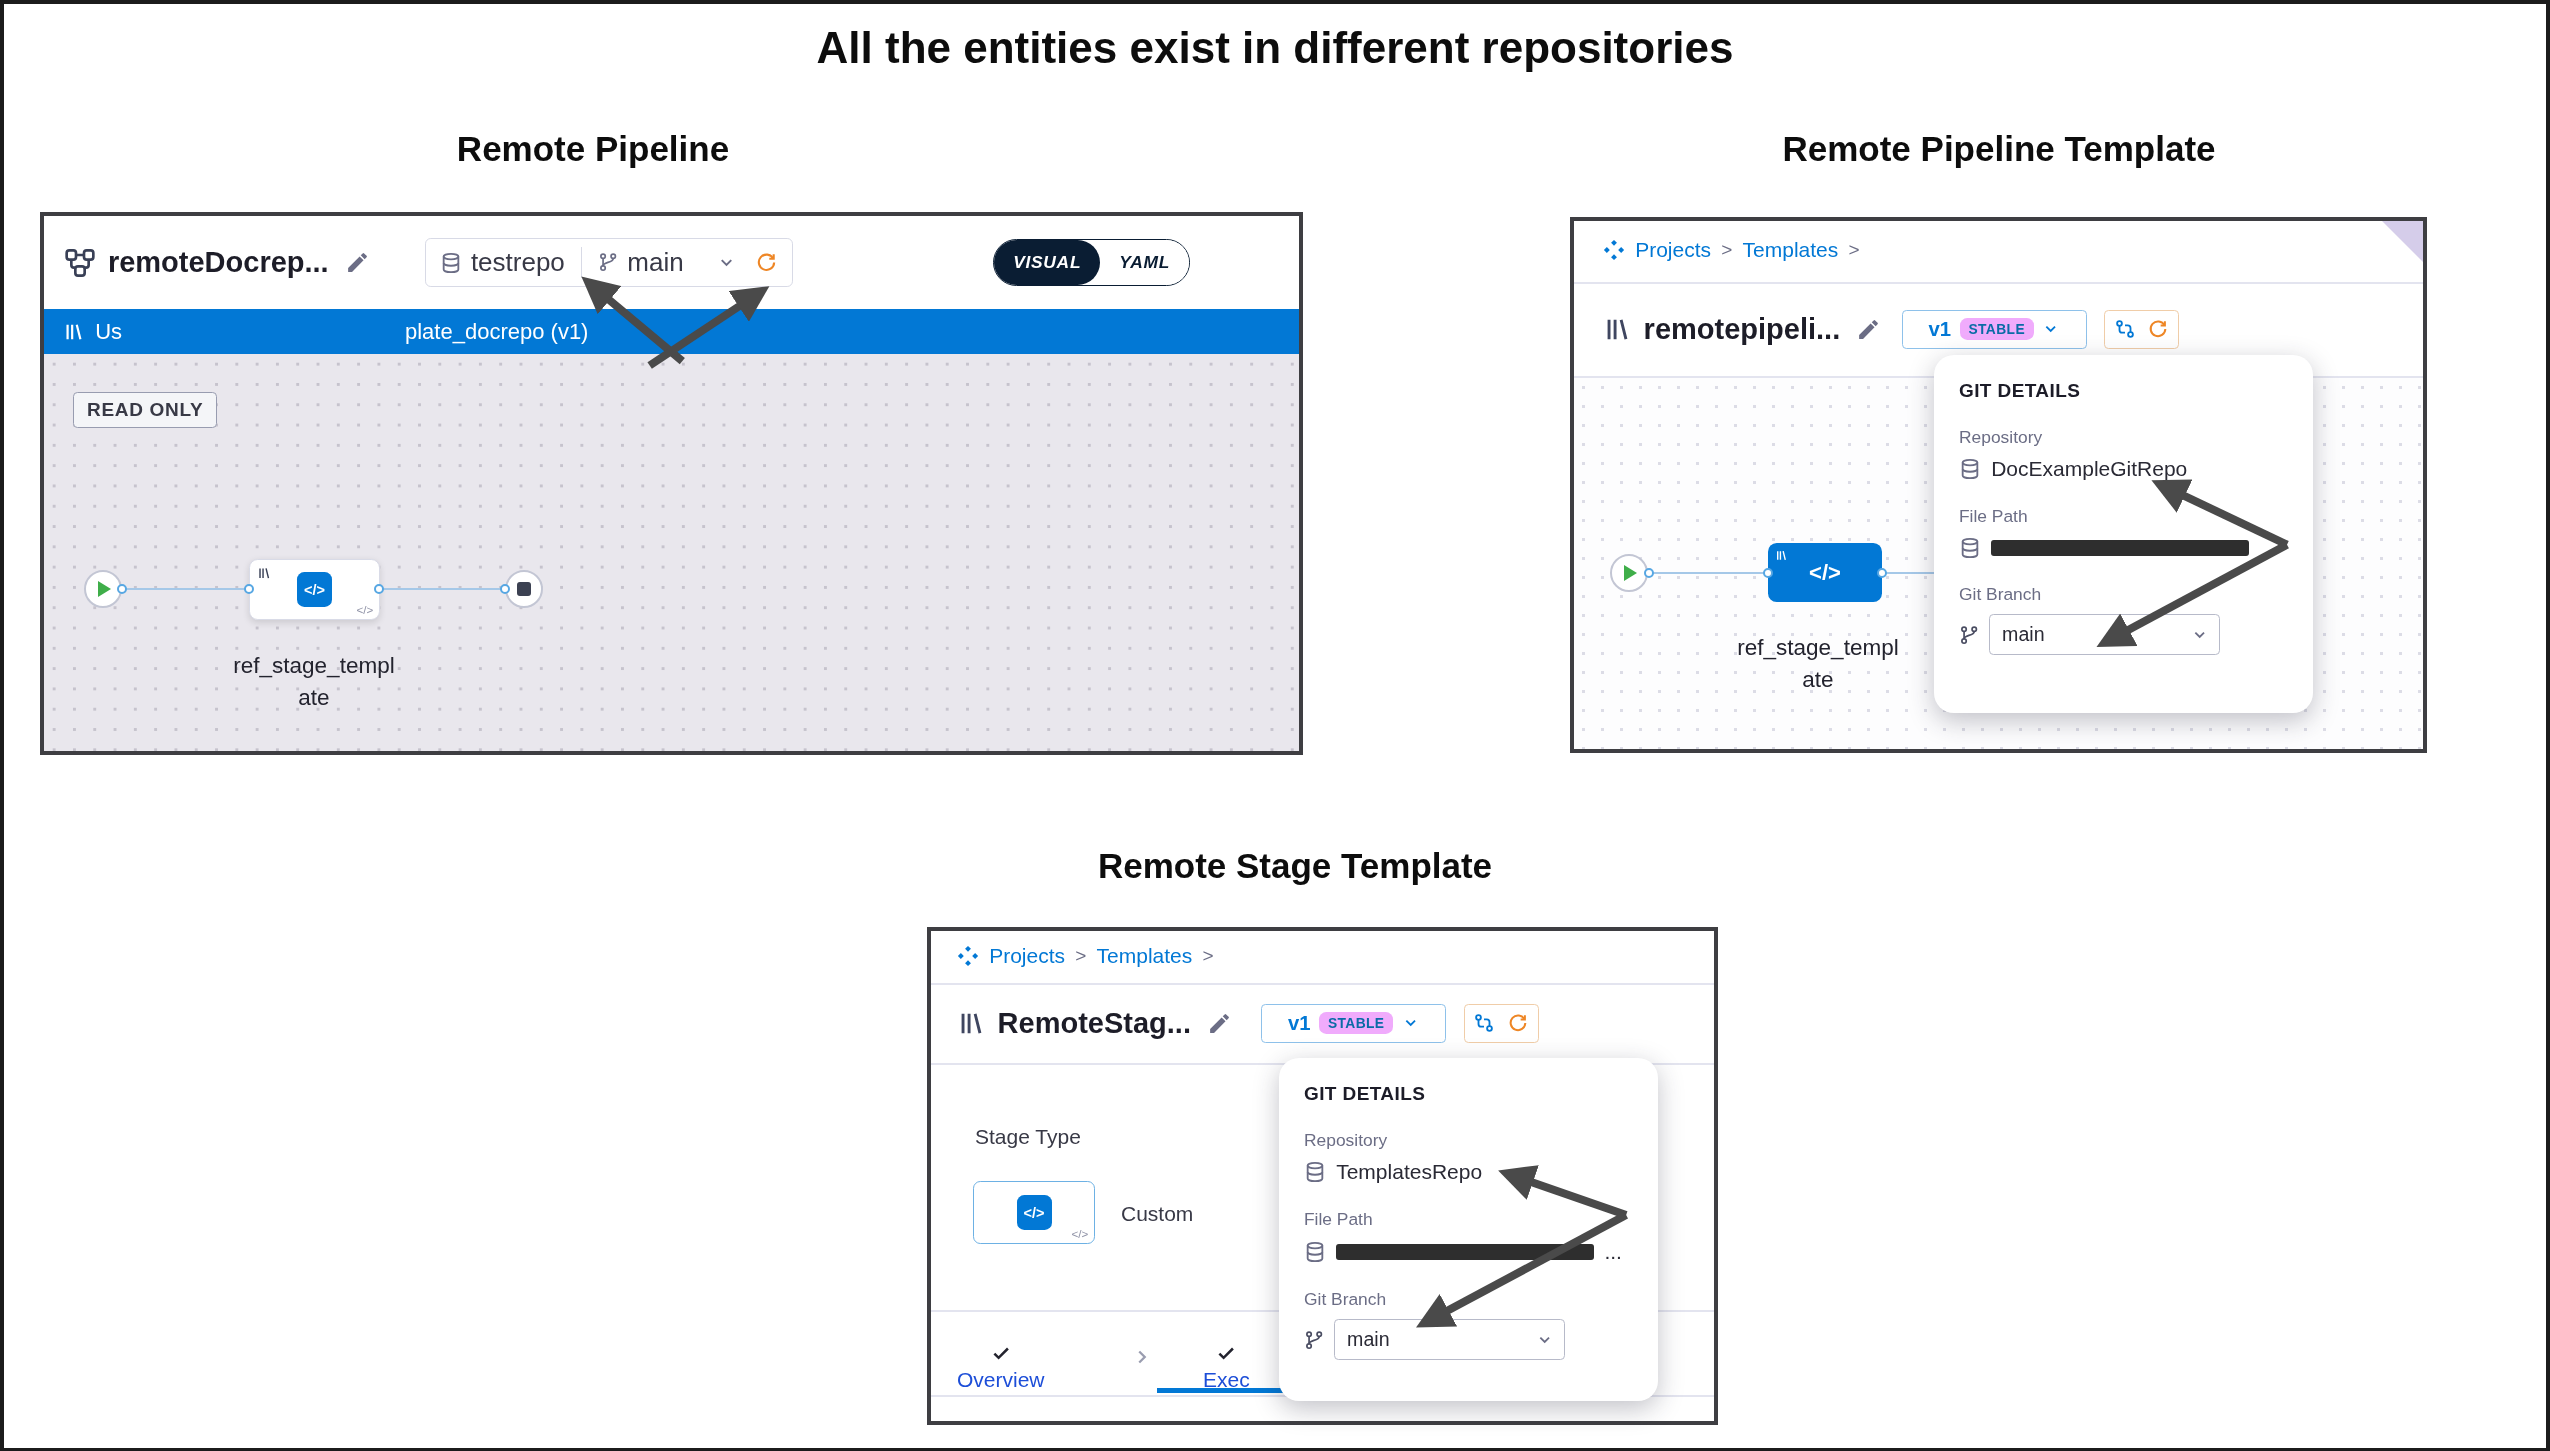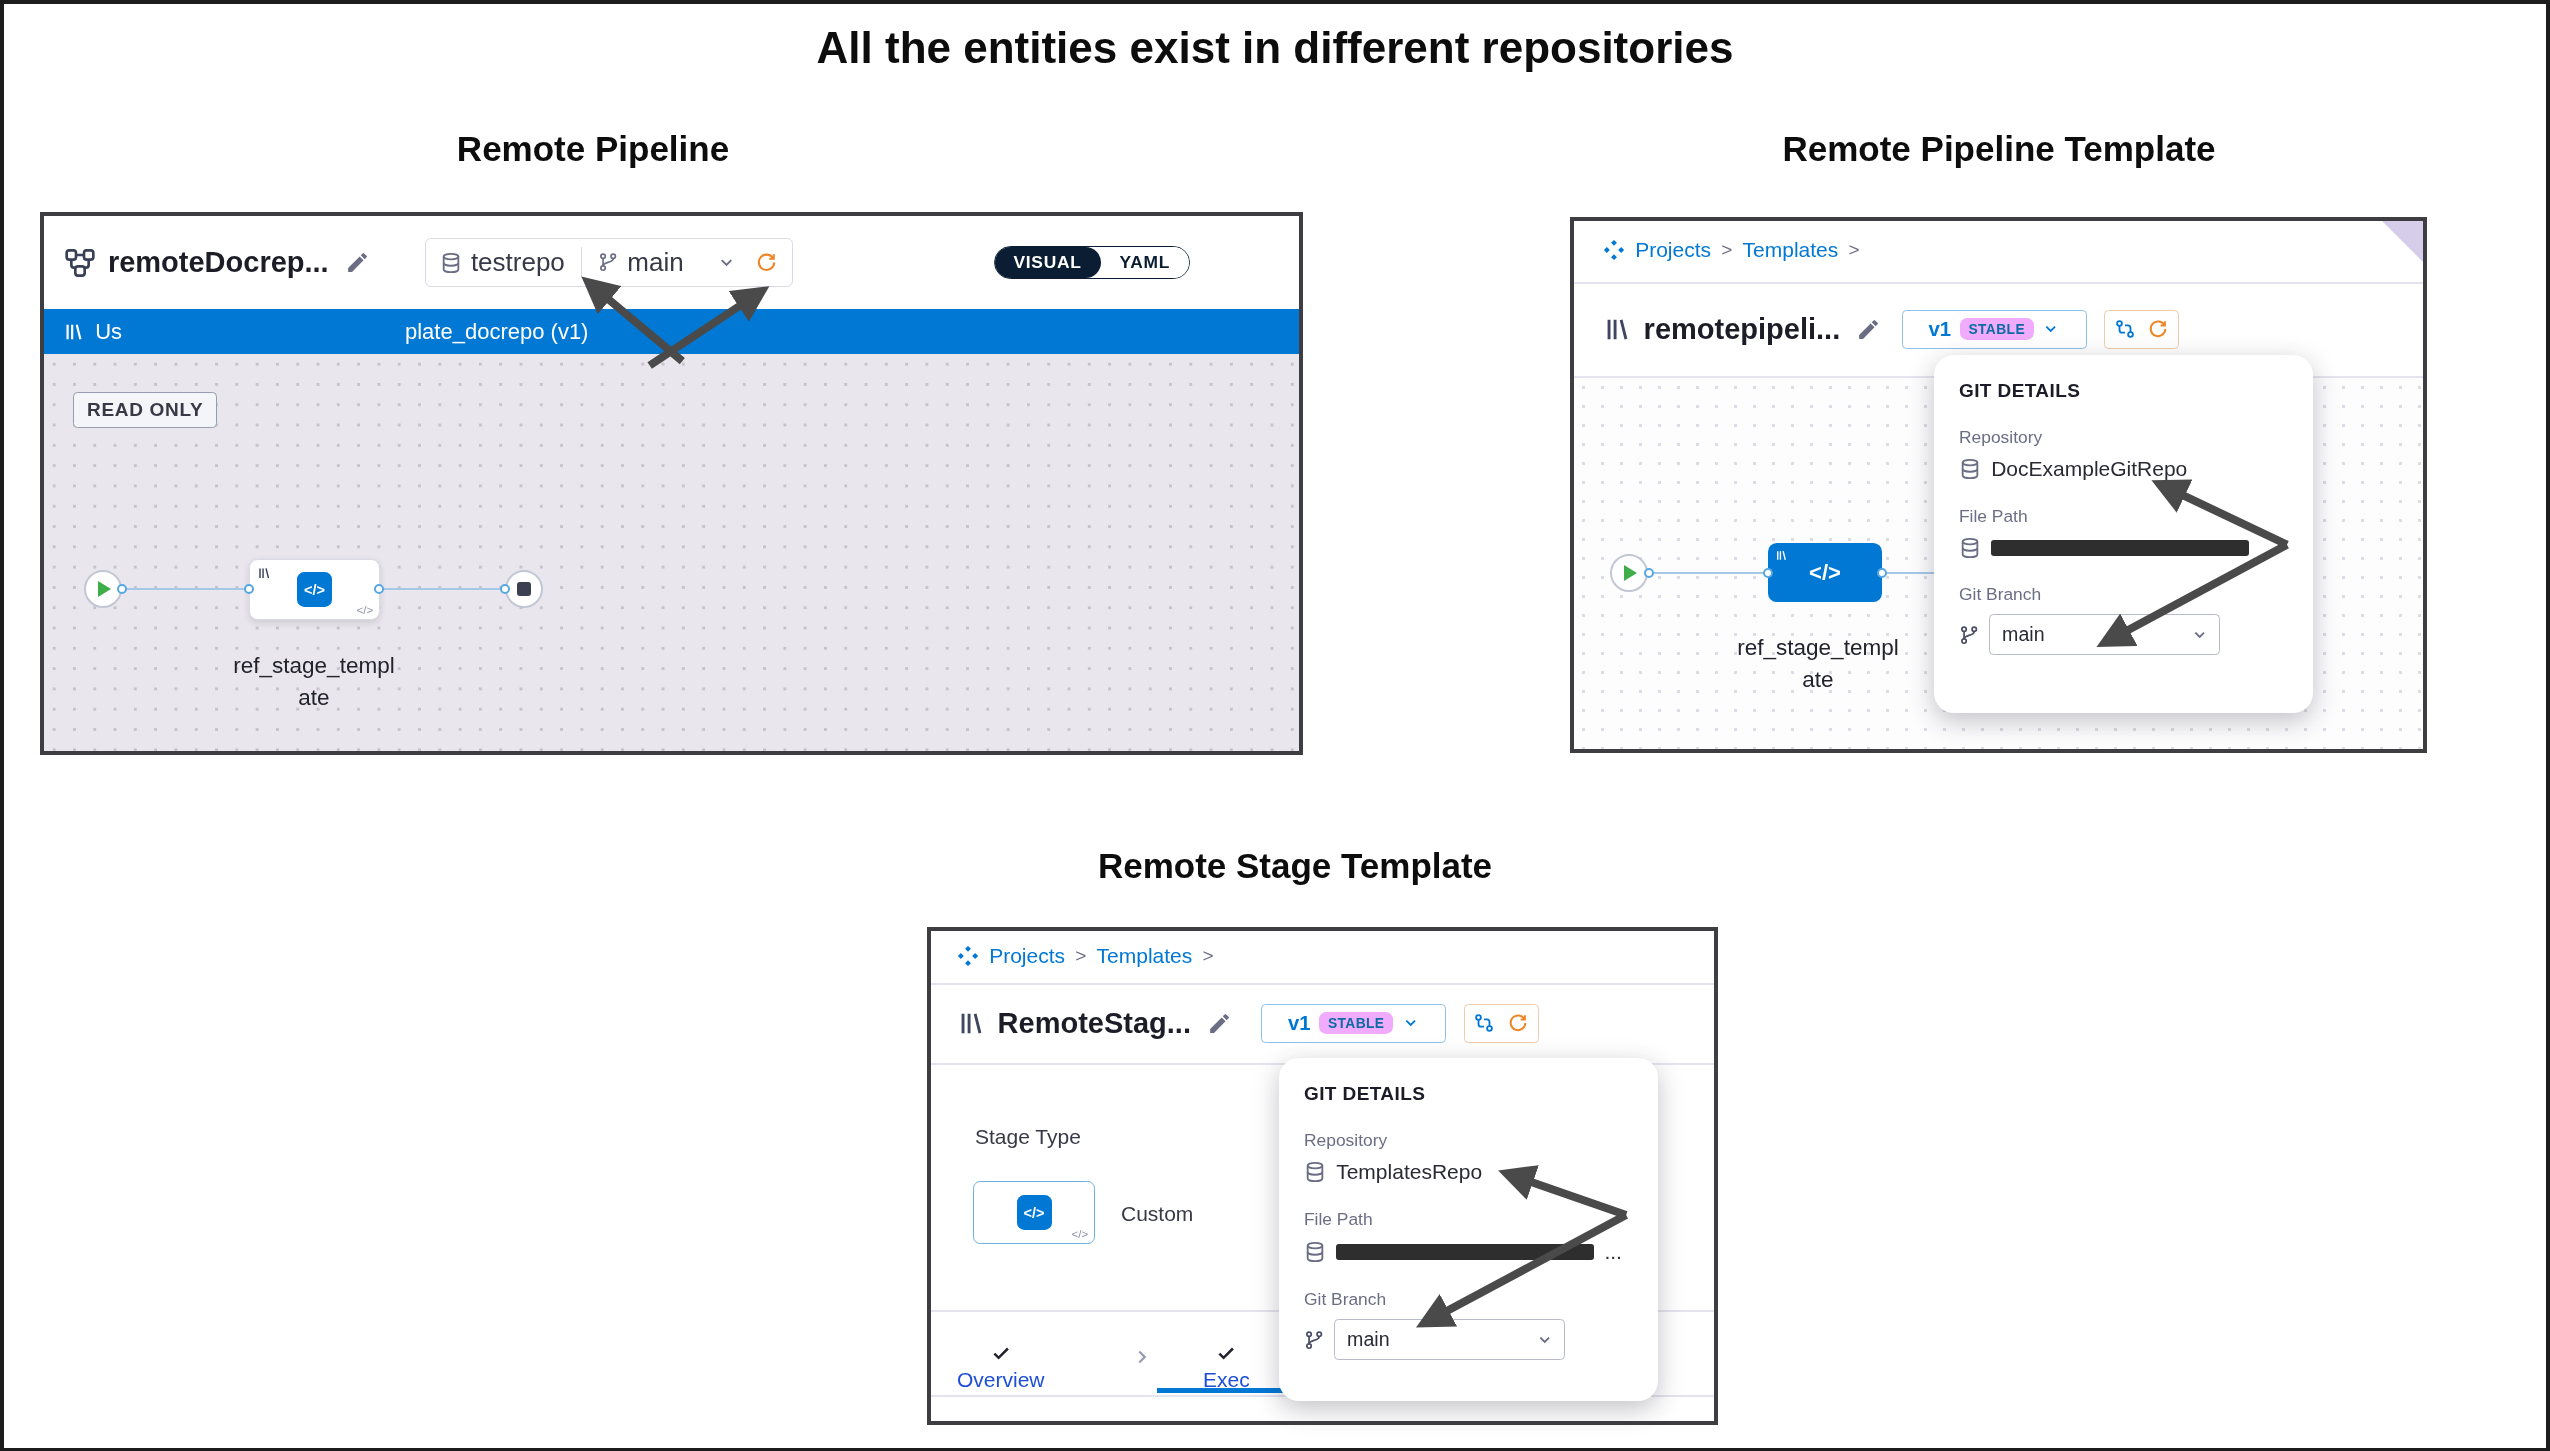--- a/index.html
+++ b/index.html
@@ -23,21 +23,21 @@
 
   
   .pl-header { position: absolute; top: 0; left: 0; right: 0; height: 93px; display: flex; align-items: center; padding-left: 20.3px; background: #fff; }
   .pl-name { font-size: 29px; font-weight: bold; color: #1d1d28; margin-left: 11.6px; white-space: nowrap; }
   .edit-btn { margin-left: 16px; display: inline-flex; }
   .selector { margin-left: 55px; display: flex; align-items: center; height: 49px; border: 1.5px solid #d8dae6; border-radius: 5.8px; padding: 0 14.5px; }
   .selector .txt { font-size: 26px; color: #383946; margin-left: 8.7px; white-space: nowrap; }
   .selector .vdiv { width: 1.5px; height: 30.5px; background: #d8dae6; margin: 0 16px; }
   .selector .chev { margin-left: 33px; color: #6b6d85; }
   .selector .sync { margin-left: 19px; }
-  .toggle { margin-left: auto; margin-right: 109px; display: flex; height: 33px; border: 1.5px solid #0a1d33; border-radius: 725px; overflow: hidden; }
+  .toggle { margin-left: auto; margin-right: 109px; display: flex; height: 47px; border: 1.5px solid #0a1d33; border-radius: 725px; overflow: hidden; font-style: italic; }
   .toggle .seg { display: flex; align-items: center; padding: 0 19px; font-size: 17.4px; font-weight: bold; letter-spacing: 0.7px; }
   .toggle .visual { background: #0a1d33; color: #fff; border-radius: 0 725px 725px 0; }
   .toggle .yaml { background: #fff; color: #0a1d33; }
 
   .pl-banner { position: absolute; top: 93px; left: 0; right: 0; height: 45px; background: #0278d5; color: #fff; display: flex; align-items: center; padding-left: 19px; font-size: 22px; }
   .pl-banner .b-start { margin-left: 10.2px; }
   .pl-banner .b-end { position: absolute; left: 361px; }
 
   .pl-canvas { position: absolute; top: 138px; left: 0; right: 0; bottom: 0; background-color: #e9e7ed; background-image: radial-gradient(#c6c3cd 1.8px, transparent 1.8px); background-size: 20.3px 20.3px; }
 

